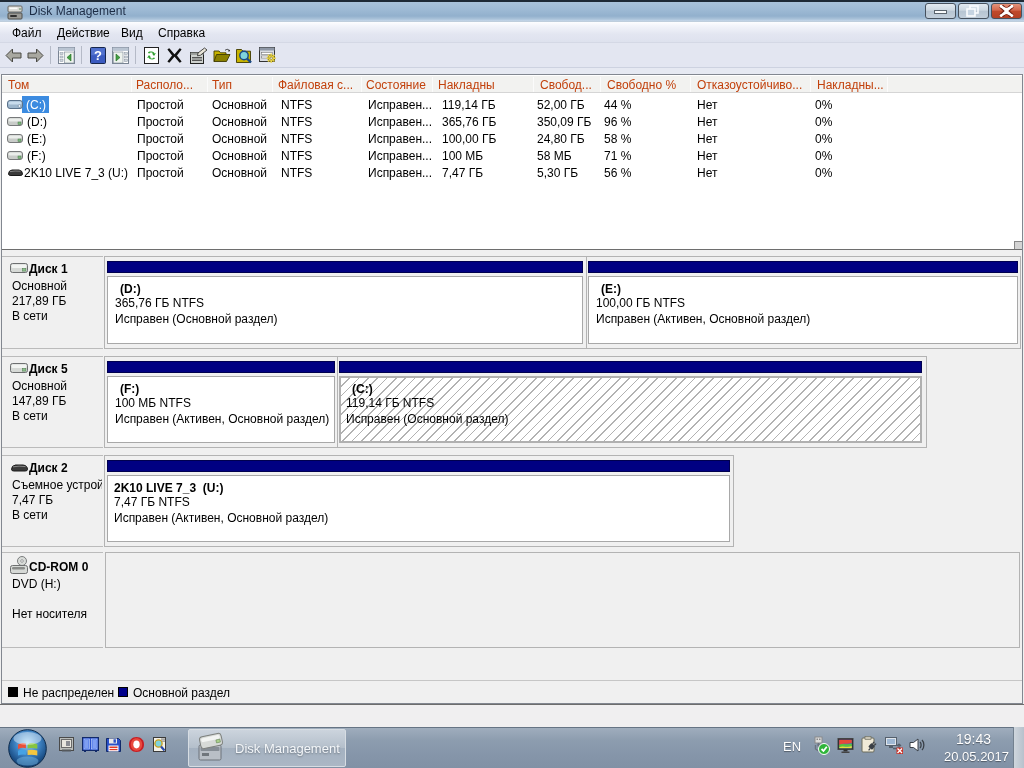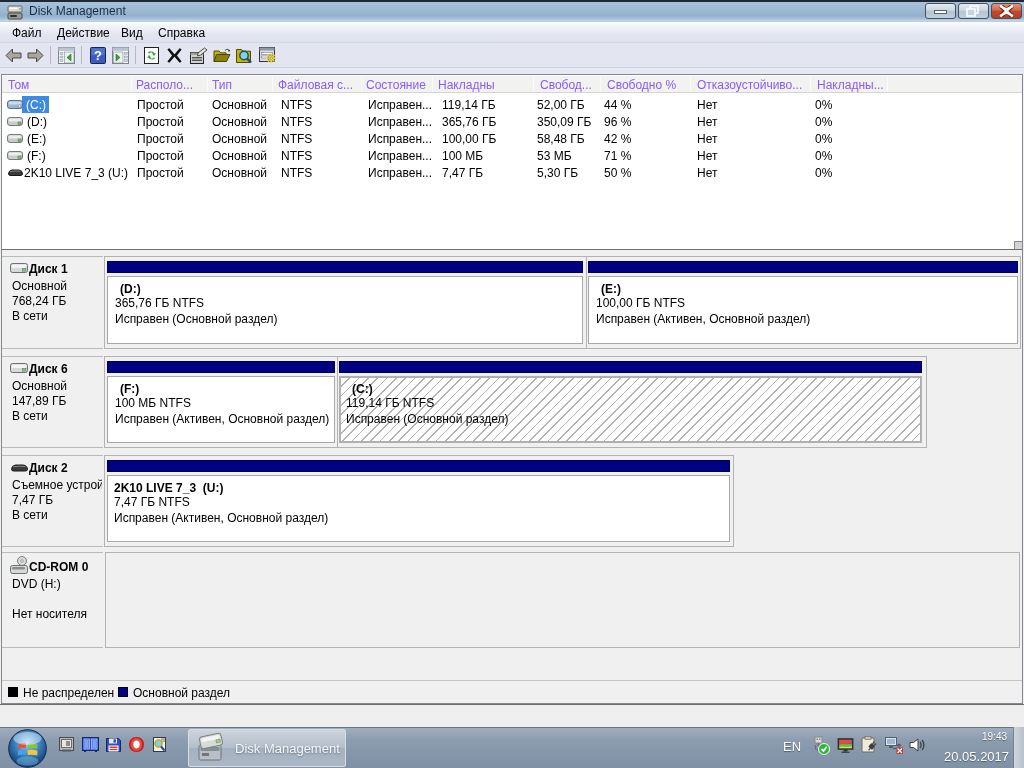--- a/index.html
+++ b/index.html
@@ -25,21 +25,21 @@
   
   #toolbar { left:0; top:43px; width:1024px; height:25px; background:#e3e6f1; border-bottom:1px solid #cdd2e0; }
   .tsep { position:absolute; top:3px; width:1px; height:18px; background:#b5bac7; }
 
   
   #content-border { left:1px; top:74px; width:1022px; height:630px; border:1px solid #828790; background:#f0f0f0; }
 
   
   #volpane { left:2px; top:75px; width:1020px; height:174px; background:#fff; }
   #volhdr { left:2px; top:76px; width:1020px; height:17px; background:#f2f2f0; border-bottom:1px solid #d5d5d5; }
-  .hcol { position:absolute; top:2px; color:#8b5cf6; }
+  .hcol { position:absolute; top:2px; color:#c2410c; }
   .hsep { position:absolute; top:1px; width:1px; height:15px; background:#d8d8d8; border-right:1px solid #fbfbfb; }
   .vcell { position:absolute; top:2px; white-space:nowrap; }
   #selrect { background:#3c8be0; }
 
   
   .diskpanel { position:absolute; left:2px; width:101px; background:#f0f0f0;
     border-top:1px solid #bbb; border-bottom:1px solid #bbb; }
   .parea { position:absolute; background:#f0f0f0; border:1px solid #b3b3b3; }
   .pbar { position:absolute; height:12px; background:#000082; border:1px solid #00004f; }
   .pbody { position:absolute; top:20px; background:#fff; border:1px solid #a8a8a8; }
@@ -250,80 +250,80 @@
 <div class="vcell" style="left:604px;top:115px">96 %</div>
 <div class="vcell" style="left:697px;top:115px">Нет</div>
 <div class="vcell" style="left:815px;top:115px">0%</div>
 
 <div class="vcell" style="left:27px;top:132px">(E:)</div>
 <div class="vcell" style="left:137px;top:132px">Простой</div>
 <div class="vcell" style="left:212px;top:132px">Основной</div>
 <div class="vcell" style="left:281px;top:132px">NTFS</div>
 <div class="vcell" style="left:368px;top:132px">Исправен...</div>
 <div class="vcell" style="left:442px;top:132px">100,00 ГБ</div>
-<div class="vcell" style="left:537px;top:132px">58,48 ГБ</div>
-<div class="vcell" style="left:604px;top:132px">42 %</div>
+<div class="vcell" style="left:537px;top:132px">24,80 ГБ</div>
+<div class="vcell" style="left:604px;top:132px">58 %</div>
 <div class="vcell" style="left:697px;top:132px">Нет</div>
 <div class="vcell" style="left:815px;top:132px">0%</div>
 
 <div class="vcell" style="left:27px;top:149px">(F:)</div>
 <div class="vcell" style="left:137px;top:149px">Простой</div>
 <div class="vcell" style="left:212px;top:149px">Основной</div>
 <div class="vcell" style="left:281px;top:149px">NTFS</div>
 <div class="vcell" style="left:368px;top:149px">Исправен...</div>
 <div class="vcell" style="left:442px;top:149px">100 МБ</div>
-<div class="vcell" style="left:537px;top:149px">53 МБ</div>
+<div class="vcell" style="left:537px;top:149px">58 МБ</div>
 <div class="vcell" style="left:604px;top:149px">71 %</div>
 <div class="vcell" style="left:697px;top:149px">Нет</div>
 <div class="vcell" style="left:815px;top:149px">0%</div>
 
 <div class="vcell" style="left:24px;top:166px">2K10 LIVE 7_3 (U:)</div>
 <div class="vcell" style="left:137px;top:166px">Простой</div>
 <div class="vcell" style="left:212px;top:166px">Основной</div>
 <div class="vcell" style="left:281px;top:166px">NTFS</div>
 <div class="vcell" style="left:368px;top:166px">Исправен...</div>
 <div class="vcell" style="left:442px;top:166px">7,47 ГБ</div>
 <div class="vcell" style="left:537px;top:166px">5,30 ГБ</div>
-<div class="vcell" style="left:604px;top:166px">50 %</div>
+<div class="vcell" style="left:604px;top:166px">56 %</div>
 <div class="vcell" style="left:697px;top:166px">Нет</div>
 <div class="vcell" style="left:815px;top:166px">0%</div>
 
 <div class="abs" style="left:2px;top:249px;width:1020px;height:1px;background:#6e6e6e"></div>
 <div class="abs" style="left:1014px;top:241px;width:8px;height:8px;background:#d4d4d4;border-left:1px solid #888;border-top:1px solid #888"></div>
 
 <div class="diskpanel" style="top:256px;height:93px"></div>
 <svg class="abs" style="left:10px;top:262px" width="19" height="12" viewBox="0 0 19 12">
   <rect x="0.5" y="1.5" width="17" height="9" rx="2" fill="#d6d9d6" stroke="#6d6f70"></rect>
   <rect x="1.5" y="2.5" width="15" height="3.4" rx="1.5" fill="#f2f4f2"></rect>
   <rect x="12.5" y="6.5" width="3.4" height="2.6" fill="#8cc08c" stroke="#4a794a" stroke-width=".5"></rect>
 </svg>
 <div class="dp-title" style="top:262px">Диск 1</div>
 <div class="dp-line" style="top:279px">Основной</div>
-<div class="dp-line" style="top:294px">768,24 ГБ</div>
+<div class="dp-line" style="top:294px">217,89 ГБ</div>
 <div class="dp-line" style="top:309px">В сети</div>
 <div class="parea" style="left:104px;top:256px;width:917px;height:93px"></div>
 <div class="psep" style="left:586px;top:256px;height:93px"></div>
 <div class="pbar" style="left:107px;top:261px;width:476px"></div>
 <div class="pbody" style="left:107px;top:276px;width:476px;height:68px"></div>
 <div class="ptxt1" style="left:120px;top:282px">(D:)</div>
 <div class="ptxt" style="left:115px;top:296px">365,76 ГБ NTFS</div>
 <div class="ptxt" style="left:115px;top:312px">Исправен (Основной раздел)</div>
 <div class="pbar" style="left:588px;top:261px;width:430px"></div>
 <div class="pbody" style="left:588px;top:276px;width:430px;height:68px"></div>
 <div class="ptxt1" style="left:601px;top:282px">(E:)</div>
 <div class="ptxt" style="left:596px;top:296px">100,00 ГБ NTFS</div>
 <div class="ptxt" style="left:596px;top:312px">Исправен (Активен, Основной раздел)</div>
 
 <div class="diskpanel" style="top:356px;height:92px"></div>
 <svg class="abs" style="left:10px;top:362px" width="19" height="12" viewBox="0 0 19 12">
   <rect x="0.5" y="1.5" width="17" height="9" rx="2" fill="#d6d9d6" stroke="#6d6f70"></rect>
   <rect x="1.5" y="2.5" width="15" height="3.4" rx="1.5" fill="#f2f4f2"></rect>
   <rect x="12.5" y="6.5" width="3.4" height="2.6" fill="#8cc08c" stroke="#4a794a" stroke-width=".5"></rect>
 </svg>
-<div class="dp-title" style="top:362px">Диск 6</div>
+<div class="dp-title" style="top:362px">Диск 5</div>
 <div class="dp-line" style="top:379px">Основной</div>
 <div class="dp-line" style="top:394px">147,89 ГБ</div>
 <div class="dp-line" style="top:409px">В сети</div>
 <div class="parea" style="left:104px;top:356px;width:823px;height:92px"></div>
 <div class="psep" style="left:337px;top:356px;height:92px"></div>
 <div class="pbar" style="left:107px;top:361px;width:228px"></div>
 <div class="pbody" style="left:107px;top:376px;width:228px;height:67px"></div>
 <div class="ptxt1" style="left:120px;top:382px">(F:)</div>
 <div class="ptxt" style="left:115px;top:396px">100 МБ NTFS</div>
 <div class="ptxt" style="left:115px;top:412px">Исправен (Активен, Основной раздел)</div>
@@ -368,21 +368,21 @@
 <div class="abs" style="left:118px;top:687px;width:10px;height:10px;background:#00008b;border:1px solid #000"></div>
 <div class="abs" style="left:133px;top:686px">Основной раздел</div>
 
 <div class="abs" id="belowwin"></div>
 <div class="abs" id="taskbar"></div>
 <div class="abs" id="taskbtn">
     <div id="taskbtn-label">Disk Management</div>
   </div>
 <div class="abs" id="showdesk"></div>
 <div class="traytxt" style="left:783px;top:739px;font-size:13px">EN</div>
-<div class="traytxt" style="left:982px;top:731px;font-size:10px">19:43</div>
+<div class="traytxt" style="left:956px;top:731px;font-size:14px">19:43</div>
 <div class="traytxt" style="left:944px;top:749px;font-size:13px">20.05.2017</div>
 
 <svg class="abs" style="left:8px;top:729px" width="39" height="39" viewBox="0 0 39 39">
   <defs>
     <radialGradient id="orb" cx="50%" cy="35%" r="70%">
       <stop offset="0%" stop-color="#9fd4f5"></stop>
         <stop offset="45%" stop-color="#3f84c4"></stop>
       <stop offset="80%" stop-color="#1a4e86"></stop>
         <stop offset="100%" stop-color="#123a66"></stop>
     </radialGradient>

